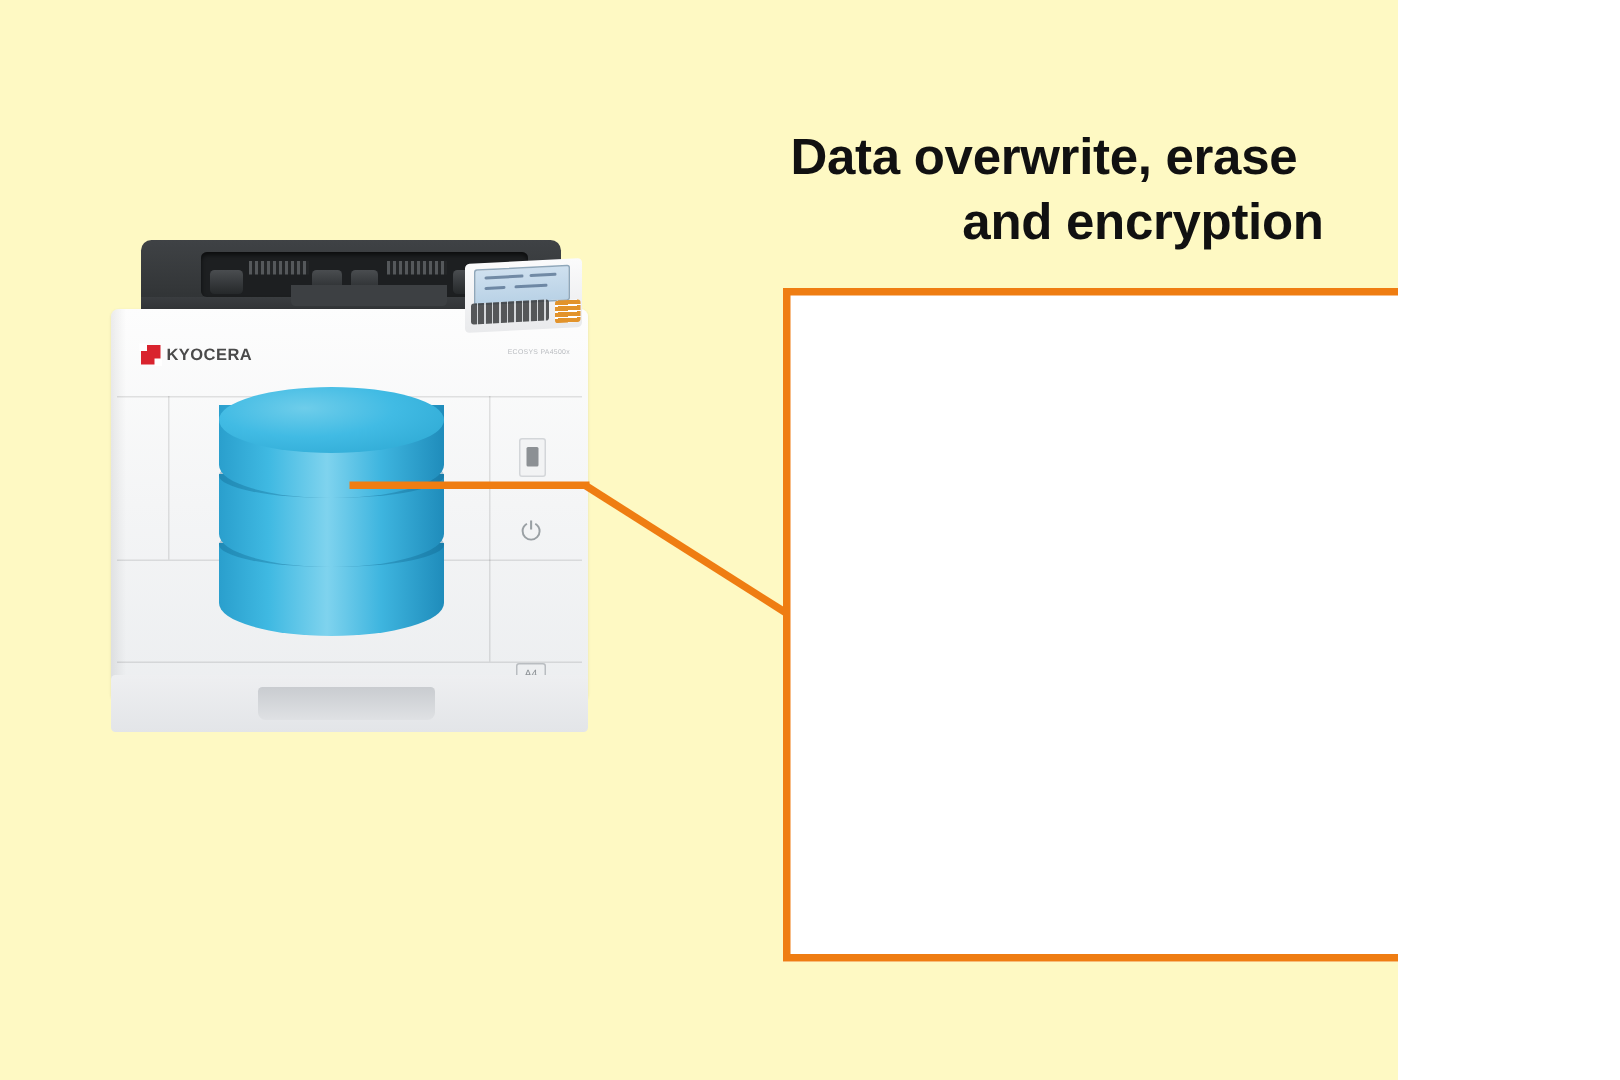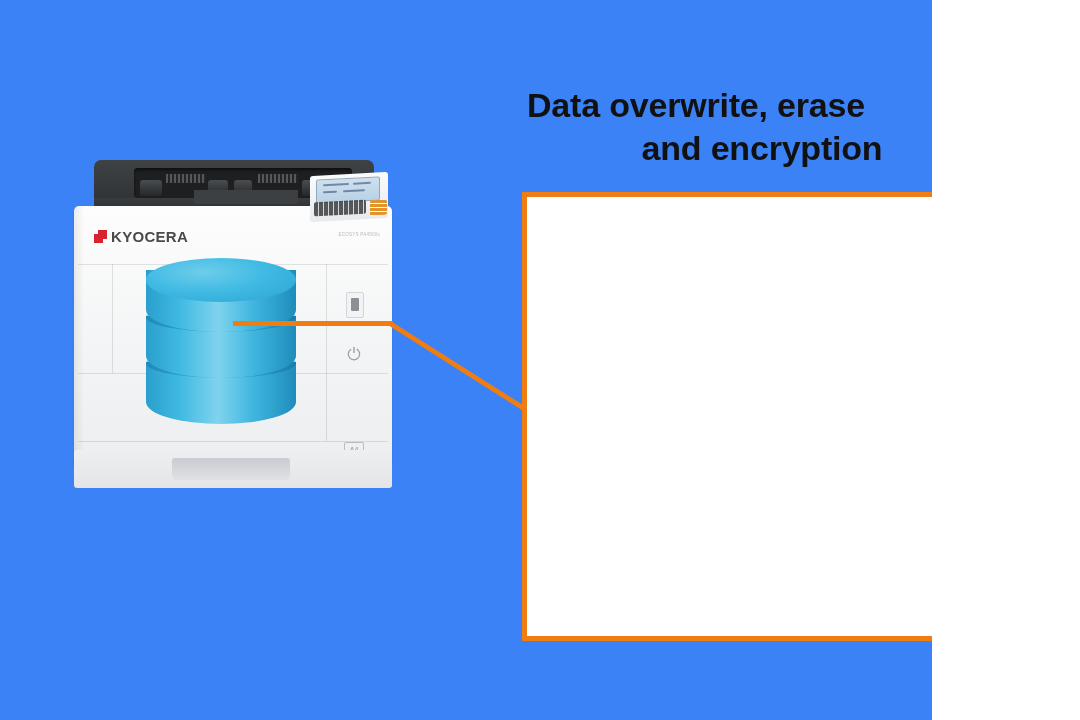--- a/index.html
+++ b/index.html
@@ -7,21 +7,21 @@
     padding: 0;
     background: #ffffff;
   }
   body {
     font-family: "Liberation Sans", sans-serif;
   }
   #stage {
     position: relative;
     width: 932px;
     height: 720px;
-    background: #3b82f6;
+    background: #fef9c3;
     overflow: hidden;
     text-decoration: underline;
   }
 
   
   .heading {
     position: absolute;
     left: 527px;
     top: 84px;
     width: 470px;
@@ -126,21 +126,21 @@
     flex: none;
   }
   .pr-logo .mark:before,
   .pr-logo .mark:after {
     content:""; position:absolute; background:#fff;
     width: 5px; height: 5px;
   }
   .pr-logo .mark:before { left:-1px; top:-1px; }
   .pr-logo .mark:after { right:-1px; bottom:-1px; }
   .pr-logo .wm {
-    font-size: 15px; font-weight: bold;
+    font-size: 11px; font-weight: bold;
     color: #4a4a4a; letter-spacing: .3px;
   }
   .pr-model {
     position: absolute;
     right: 12px; top: 26px;
     font-size: 4.6px;
     color: #b9bcc0;
     letter-spacing: .2px;
   }
   .pr-panel {

